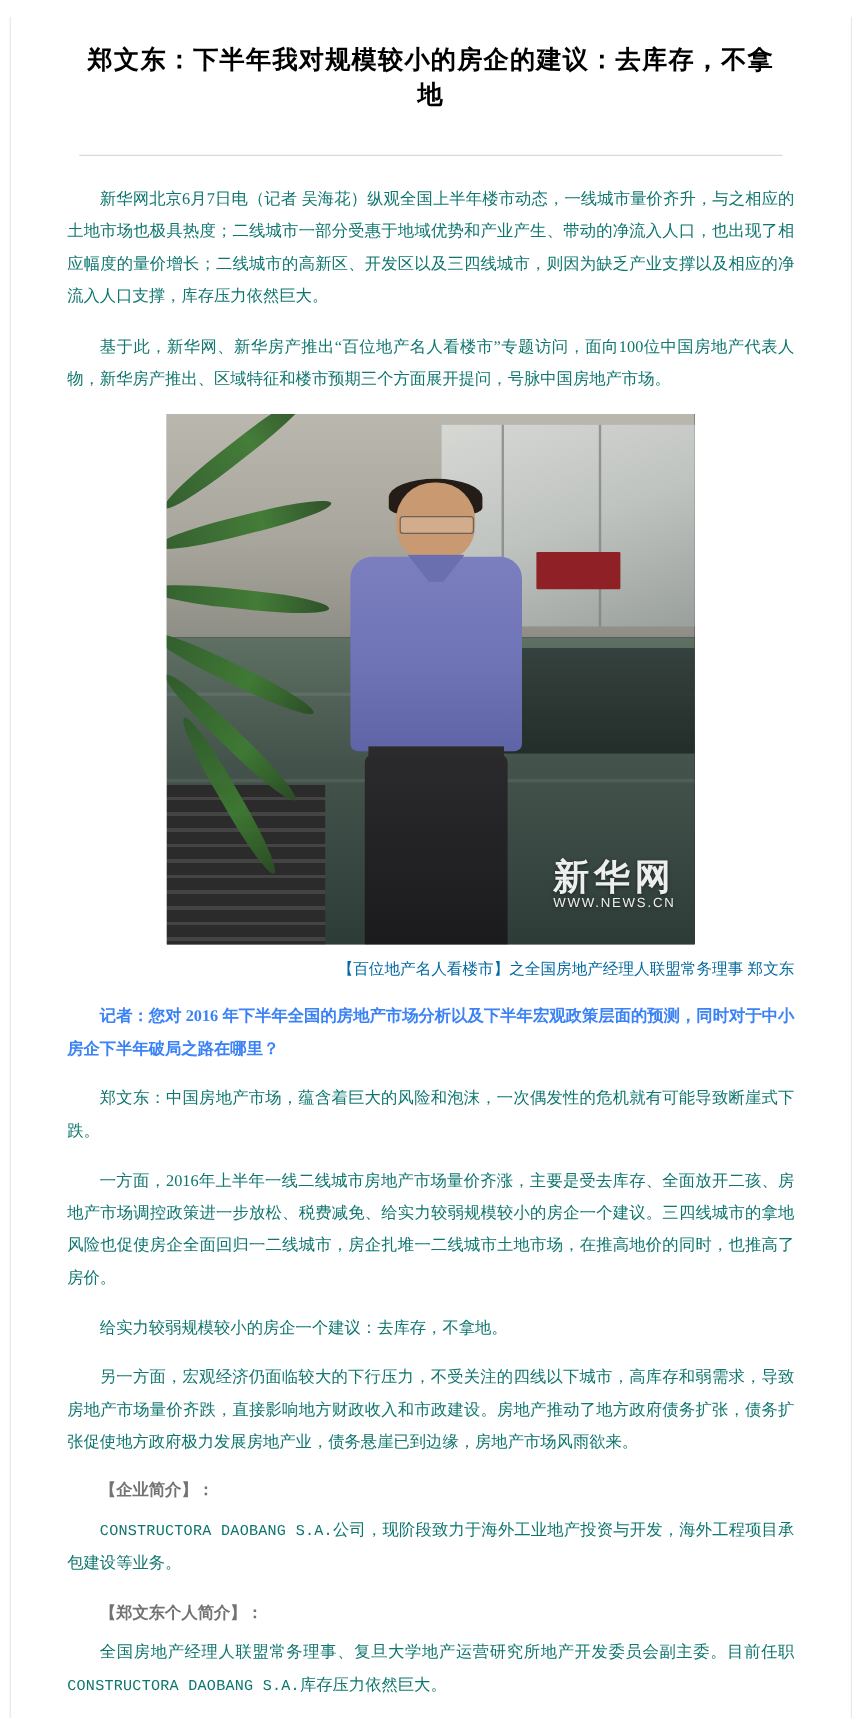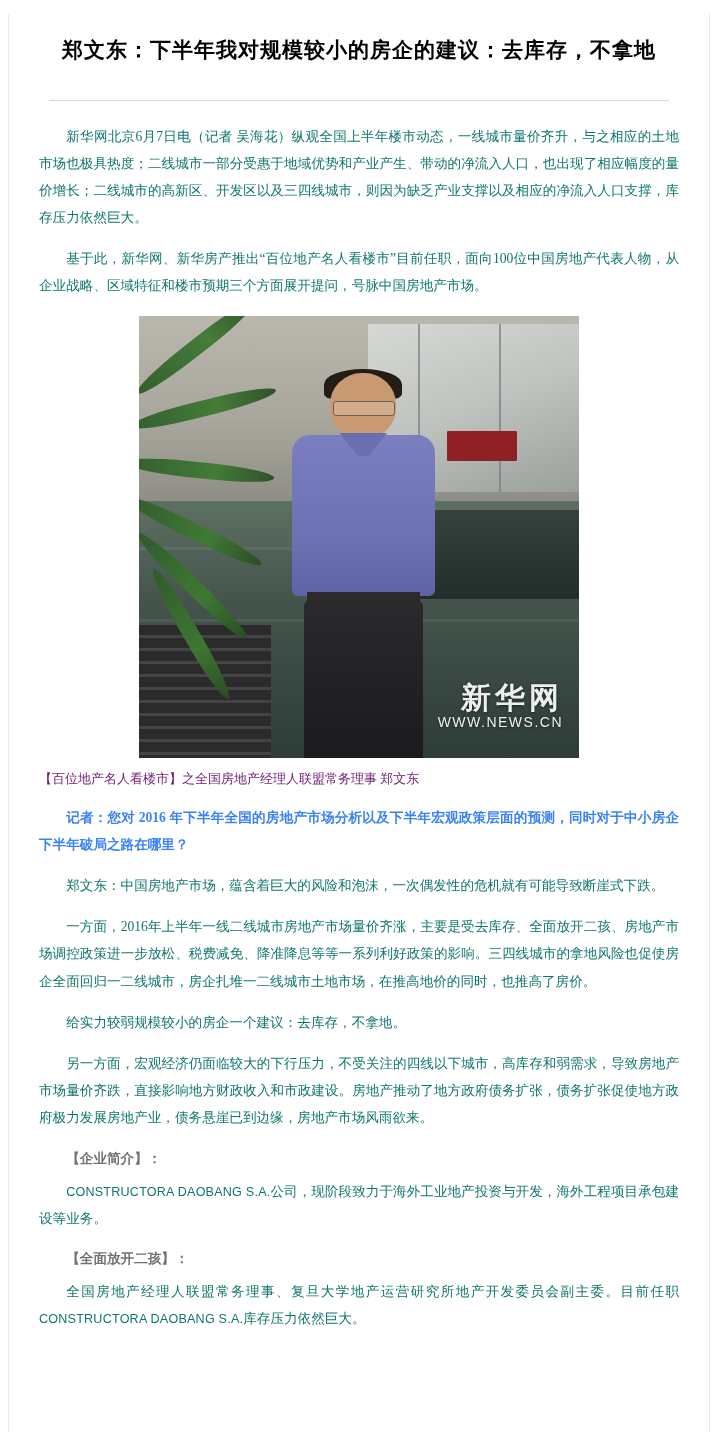--- a/index.html
+++ b/index.html
@@ -25,21 +25,21 @@
     top: 0;
     bottom: 0;
     width: 8px;
     background: #ffffff;
   }
   .edge-left { left: 0; border-right: 1px solid #e8e8e8; }
   .edge-right { right: 0; border-left: 1px solid #e8e8e8; }
 
   .content {
     box-sizing: border-box;
-    padding: 0 39px;
+    padding: 0 56px;
   }
 
   .article-title {
     font-family: "Liberation Serif", "DejaVu Serif", serif;
     font-size: 21px;
     font-weight: bold;
     color: #000;
     text-align: center;
     letter-spacing: 1px;
     padding: 22px 10px 20px 10px;
@@ -181,63 +181,63 @@
     text-shadow: 0 1px 3px rgba(0,0,0,.5);
   }
   .watermark .wm-cn {
     font-family: "Liberation Serif", "DejaVu Serif", serif;
     font-size: 30px;
     font-weight: bold;
     letter-spacing: 4px;
     line-height: 1.05;
   }
   .watermark .wm-en {
-    font-size: 14px;
+    font-size: 11px;
     letter-spacing: 1.5px;
   }
   .figcaption {
-    font-family: Liberation Serif, serif;
+    font-family: Liberation Sans, sans-serif;
     font-size: 13px;
-    color: #701a75;
-    text-align: left;
+    color: #0369a1;
+    text-align: right;
     margin-top: 12px;
     margin-bottom: 16px;
   }
   p.q {
     font-weight: bold;
     color: #3b82f6;
   }
   p.section-head {
     font-family: "Liberation Serif", "DejaVu Serif", serif;
     font-weight: bold;
     font-size: 13.6px;
     margin: 18px 0 10px 0;
     text-indent: 2em;
     color: #737373;
   }
   .mono {
-    font-family: Liberation Sans, sans-serif;
+    font-family: Liberation Mono, monospace;
     font-size: 12.6px;
     letter-spacing: .2px;
   }
 </style>
 </head>
 <body>
 
 <div class="page">
   <div class="edge-left"></div>
   <div class="edge-right"></div>
 
   <div class="content">
 
     <h1 class="article-title">郑文东：下半年我对规模较小的房企的建议：去库存，不拿地</h1>
     <hr class="title-rule">
 
     <p class="body-text">新华网北京6月7日电（记者 吴海花）纵观全国上半年楼市动态，一线城市量价齐升，与之相应的土地市场也极具热度；二线城市一部分受惠于地域优势和产业产生、带动的净流入人口，也出现了相应幅度的量价增长；二线城市的高新区、开发区以及三四线城市，则因为缺乏产业支撑以及相应的净流入人口支撑，库存压力依然巨大。</p>
-    <p class="body-text">基于此，新华网、新华房产推出“百位地产名人看楼市”目前任职，面向100位中国房地产代表人物，从企业战略、区域特征和楼市预期三个方面展开提问，号脉中国房地产市场。</p>
+    <p class="body-text">基于此，新华网、新华房产推出“百位地产名人看楼市”专题访问，面向100位中国房地产代表人物，新华房产推出、区域特征和楼市预期三个方面展开提问，号脉中国房地产市场。</p>
 
     <div class="figure">
       <div class="photo">
         <div class="bg-wall"></div>
         <div class="bg-window"></div>
         <div class="sign"></div>
         <div class="floor">
           <div class="floor-line" style="top:18%"></div>
           <div class="floor-line" style="top:46%"></div>
         </div>
@@ -264,24 +264,24 @@
           <div class="wm-cn">新华网</div>
           <div class="wm-en">WWW.NEWS.CN</div>
         </div>
       </div>
       <div class="figcaption">【百位地产名人看楼市】之全国房地产经理人联盟常务理事 郑文东</div>
     </div>
 
     <p class="body-text q">记者：您对 2016 年下半年全国的房地产市场分析以及下半年宏观政策层面的预测，同时对于中小房企下半年破局之路在哪里？</p>
 
     <p class="body-text">郑文东：中国房地产市场，蕴含着巨大的风险和泡沫，一次偶发性的危机就有可能导致断崖式下跌。</p>
-    <p class="body-text">一方面，2016年上半年一线二线城市房地产市场量价齐涨，主要是受去库存、全面放开二孩、房地产市场调控政策进一步放松、税费减免、降准降息等等一系列利好政策的影响。三四线城市的拿地风险也促使房企全面回归一二线城市，房企扎堆一二线城市土地市场，在推高地价的同时，也推高了房价。</p>
+    <p class="body-text">一方面，2016年上半年一线二线城市房地产市场量价齐涨，主要是受去库存、全面放开二孩、房地产市场调控政策进一步放松、税费减免、给实力较弱规模较小的房企一个建议。三四线城市的拿地风险也促使房企全面回归一二线城市，房企扎堆一二线城市土地市场，在推高地价的同时，也推高了房价。</p>
     <p class="body-text">给实力较弱规模较小的房企一个建议：去库存，不拿地。</p>
     <p class="body-text">另一方面，宏观经济仍面临较大的下行压力，不受关注的四线以下城市，高库存和弱需求，导致房地产市场量价齐跌，直接影响地方财政收入和市政建设。房地产推动了地方政府债务扩张，债务扩张促使地方政府极力发展房地产业，债务悬崖已到边缘，房地产市场风雨欲来。</p>
 
     <p class="section-head">【企业简介】：</p>
     <p class="body-text"><span class="mono">CONSTRUCTORA DAOBANG S.A.</span><span>公司，现阶段致力于海外工业地产投资与开发，海外工程项目承包建设等业务。</span></p>
 
-    <p class="section-head">【全面放开二孩】：</p>
+    <p class="section-head">【郑文东个人简介】：</p>
     <p class="body-text"><span>全国房地产经理人联盟常务理事、复旦大学地产运营研究所地产开发委员会副主委。目前任职</span><span class="mono">CONSTRUCTORA DAOBANG S.A.</span><span>库存压力依然巨大。</span></p>
 
   </div>
 </div>
 
 </body></html>

